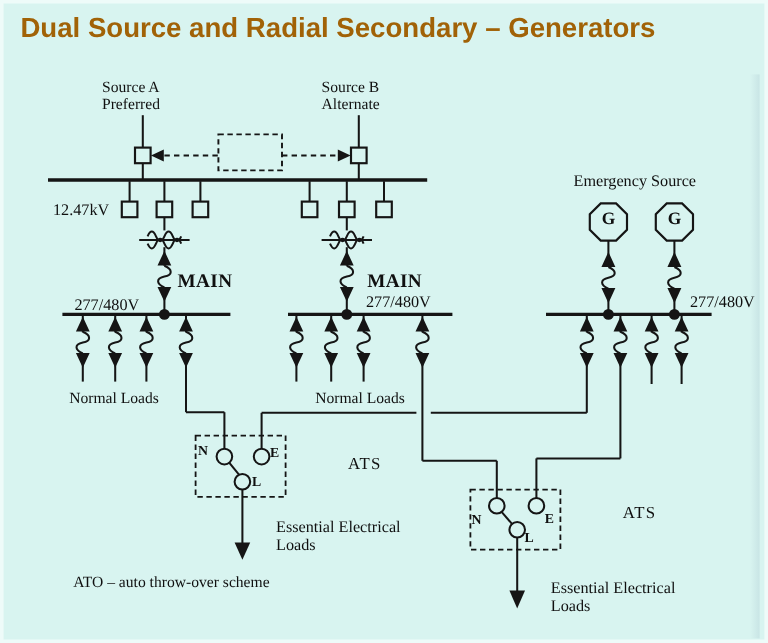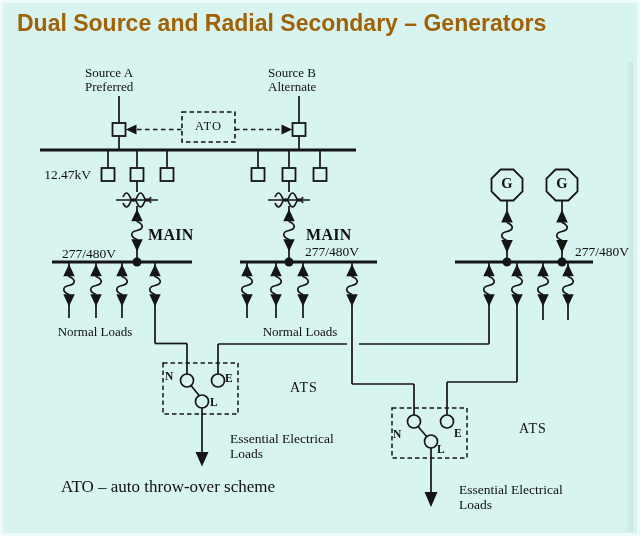--- a/index.html
+++ b/index.html
@@ -15,21 +15,21 @@
     font-weight:bold;font-size:23px;letter-spacing:0px;color:#a16207;
   }
   .src{width:64px;text-align:left;font-size:13px;}
   .ctr{text-align:center;}
   .main-lbl{font-weight:bold;font-size:16px;letter-spacing:0.3px;}
   .v-lbl{font-size:13.5px;}
   .nl-lbl{font-size:13px;}
   .ats-term{font-weight:bold;font-size:11.5px;}
   .ats-lbl{font-size:14px;letter-spacing:1px;margin-left:37px;}
   .ess{font-size:13.5px;line-height:15px;white-space:nowrap;margin-left:14px;}
-  .foot{font-size:17px;}
+  .foot{font-size:13px;}
   .gen-g{font-weight:bold;font-size:14.5px;width:16px;text-align:center;}
   svg{position:absolute;left:0;top:0;}
   .edge-artifact{
     position:absolute;left:625px;top:62px;width:8px;height:470px;
     background:linear-gradient(to right, rgba(255,255,255,0), rgba(130,160,180,0.18));
     pointer-events:none;
   }
 </style>
 </head>
 <body>
@@ -208,34 +208,34 @@
 
   <div class="lbl src" style="left:85px;top:66px;">
     <span>Source A</span><br>
     <span>Preferred</span>
   </div>
   <div class="lbl src" style="left:268px;top:66px;">
     <span>Source B</span><br>
     <span>Alternate</span>
   </div>
 
-  <div class="lbl" style="left:182px;top:112px;width:53px;height:30px;display:flex;align-items:center;justify-content:center;font-size:12.5px;letter-spacing:1px;">ATO</div>
 
   <div class="lbl v-lbl" style="left:30px;top:133px;width:61px;text-align:right;margin-top:35px;">12.47kV</div>
 
   <div class="lbl main-lbl" style="left:148px;top:227px;">MAIN</div>
   <div class="lbl main-lbl" style="left:306px;top:227px;">MAIN</div>
 
   <div class="lbl v-lbl" style="left:62px;top:247px;">277/480V</div>
   <div class="lbl v-lbl" style="left:305px;top:245px;">277/480V</div>
   <div class="lbl v-lbl" style="left:575px;top:245px;">277/480V</div>
 
   <div class="lbl nl-lbl ctr" style="left:56px;top:325px;width:78px;">Normal Loads</div>
   <div class="lbl nl-lbl ctr" style="left:261px;top:325px;width:78px;">Normal Loads</div>
 
+  <div class="lbl v-lbl ctr" style="left:471px;top:144px;width:116px;">Emergency Source</div>
   <div class="lbl gen-g" style="left:499px;top:176px;">G</div>
   <div class="lbl gen-g" style="left:554px;top:176px;">G</div>
 
   <div class="lbl ats-term" style="left:165px;top:370px;">N</div>
   <div class="lbl ats-term" style="left:225px;top:372px;">E</div>
   <div class="lbl ats-term" style="left:210px;top:396px;">L</div>
   <div class="lbl ats-lbl" style="left:253px;top:381px;">ATS</div>
   <div class="lbl ess" style="left:216px;top:431px;">
     <span>Essential Electrical</span><br>
     <span>Loads</span>

